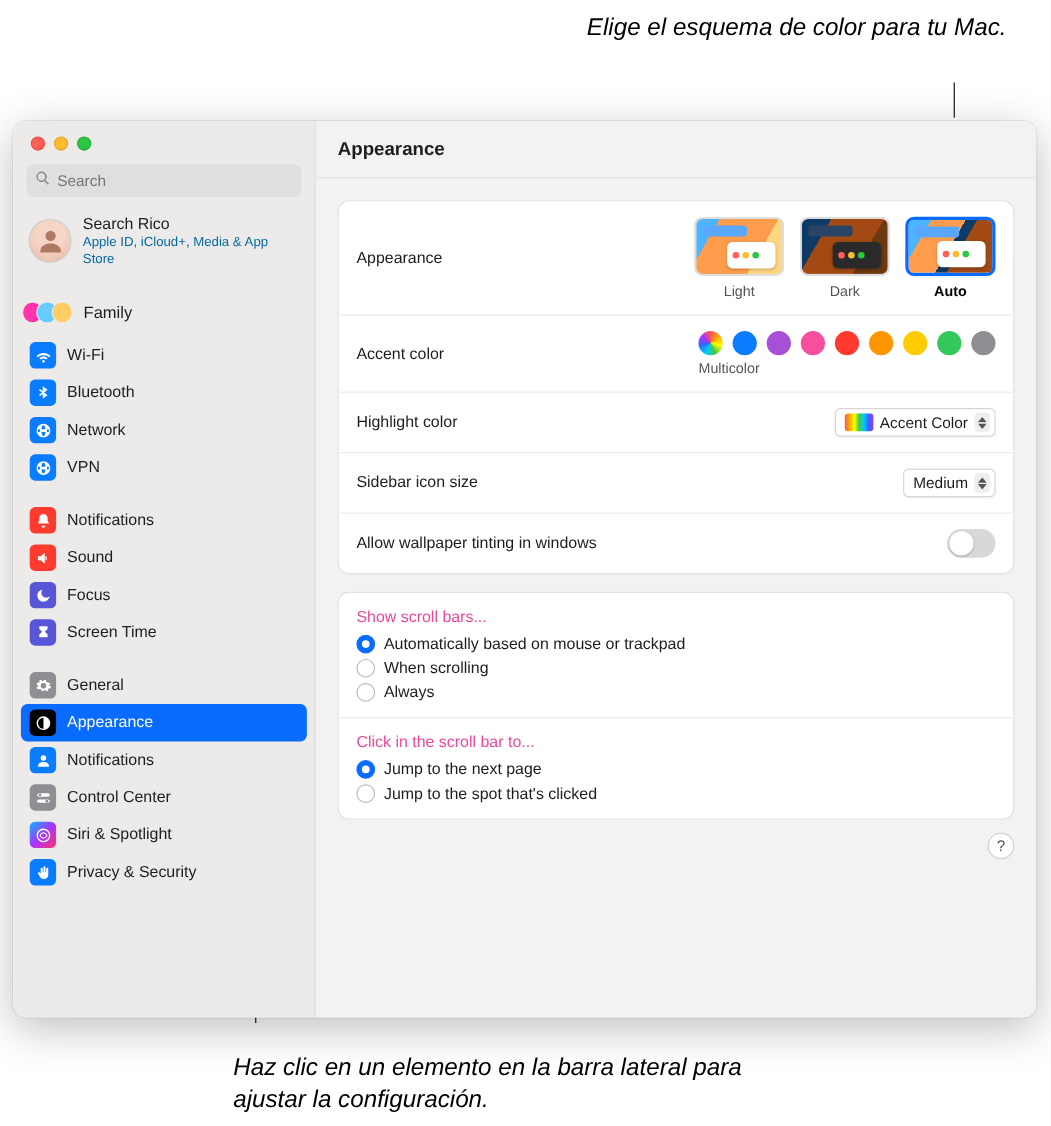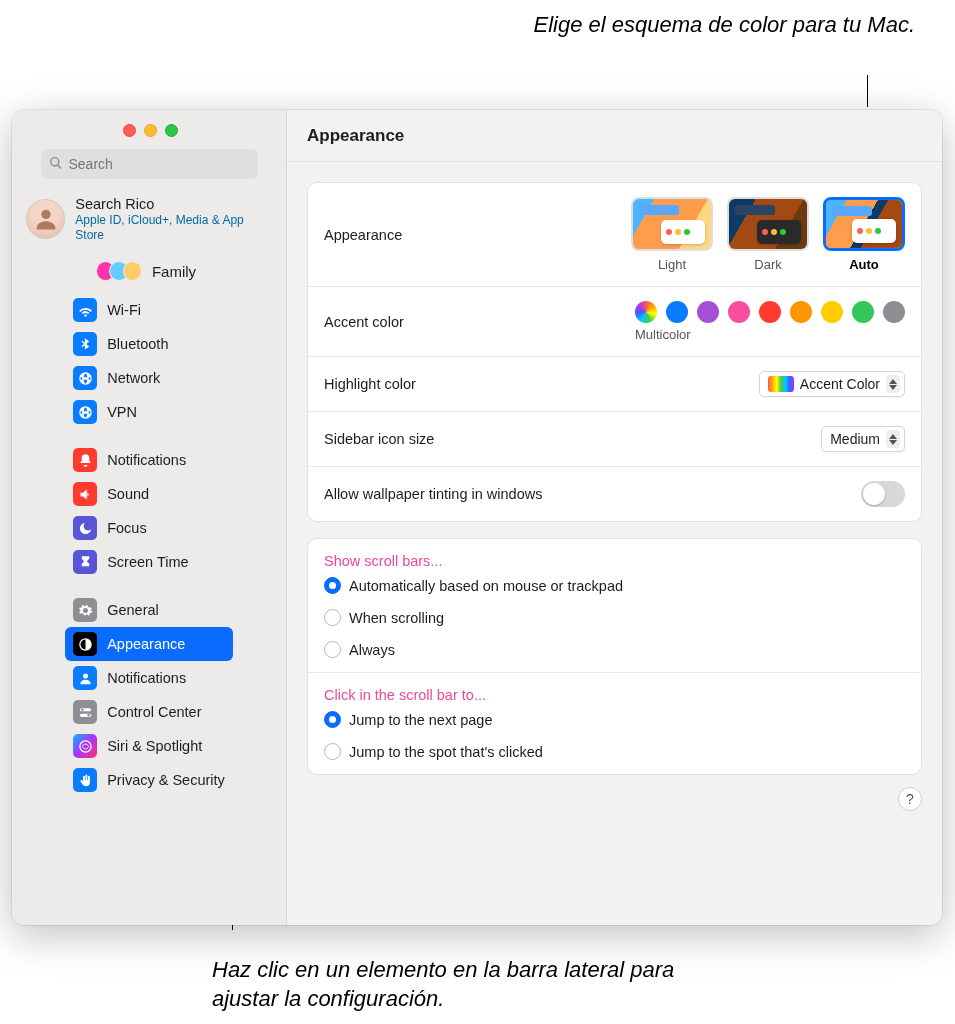--- a/index.html
+++ b/index.html
@@ -34,21 +34,20 @@
     box-shadow: 0 10px 40px rgba(0,0,0,0.25), 0 0 0 1px rgba(0,0,0,0.08);
     overflow: hidden;
     display: flex;
   }
   .sidebar {
     width: 275px;
     background: #ecebea;
     border-right: 1px solid #d8d7d6;
     display: flex;
     flex-direction: column;
-    align-items: center;
   }
   .traffic {
     display: flex;
     gap: 8px;
     padding: 14px 14px 10px 16px;
   }
   .tdot { width: 13px; height: 13px; border-radius: 50%; }
   .tred { background:#ff5f57; border:0.5px solid #e24b41;}
   .tyel { background:#febc2e; border:0.5px solid #e0a528;}
   .tgrn { background:#28c840; border:0.5px solid #26a934;}
@@ -79,21 +78,21 @@
     background: radial-gradient(circle at 50% 30%, #f5d6c6 0 40%, #e8b9a5 100%);
     border:1px solid #ccc;
     display:flex; align-items:center; justify-content:center;
   }
   .acct-text { display:flex; flex-direction:column; line-height:1.25;}
   .acct-name { font-size:14.5px; font-weight:500;}
   .acct-sub  { font-size:12px; color:#0369a1; }
 
   .family {
     display:flex; align-items:center; gap:10px;
-    padding: 6px 14px 6px 14px; margin-top:6px;
+    padding: 6px 14px 6px 14px; margin-top:19px;
   }
   .family-icons { width:40px; display:flex; justify-content:center;}
   .family-icons .fi {
     width:20px; height:20px; border-radius:50%; border:1.5px solid #ecebea;
     margin-left:-6px;
   }
   .fi1{background:#f3a;} .fi2{background:#6cf;} .fi3{background:#fc6;}
 
   .nav { padding: 6px 7px 10px 7px; overflow:auto; flex:1;}
   .nav .group-gap { height: 14px; }
@@ -188,21 +187,21 @@
   }
   .popup .chev{width:14px;height:18px;border-radius:4px;background:#efeeee;display:flex;flex-direction:column;align-items:center;justify-content:center;gap:1px;}
   .chev svg{width:8px;height:5px;fill:#555;}
   .hgrad{width:26px;height:16px;border-radius:3px;background:linear-gradient(90deg,#f55,#fa0,#ff0,#4c4,#0cf,#36f,#a3f);}
 
   .toggle {
     width:44px;height:26px;border-radius:13px;background:#d9d8d7;position:relative;
   }
   .toggle .knob{width:22px;height:22px;border-radius:50%;background:#fff;position:absolute;top:2px;left:2px;box-shadow:0 1px 2px rgba(0,0,0,0.25);}
 
-  .radios { display:flex; flex-direction:column; gap:15px; padding-top:2px;}
+  .radios { display:flex; flex-direction:column; gap:5px; padding-top:2px;}
   .radio-row{display:flex;align-items:center;gap:8px;font-size:14.5px;}
   .radio{width:17px;height:17px;border-radius:50%;border:1.5px solid #b9b8b7;display:flex;align-items:center;justify-content:center;}
   .radio.sel{border-color:#0a6cff;background:#0a6cff;}
   .radio.sel::after{content:"";width:7px;height:7px;border-radius:50%;background:#fff;}
 
   .help{
     width:24px;height:24px;border-radius:50%;border:1px solid #cfcecd;background:#fff;
     display:flex;align-items:center;justify-content:center;font-size:14px;color:#555;
     align-self:flex-end; margin: -4px 0 0 0;
   }

